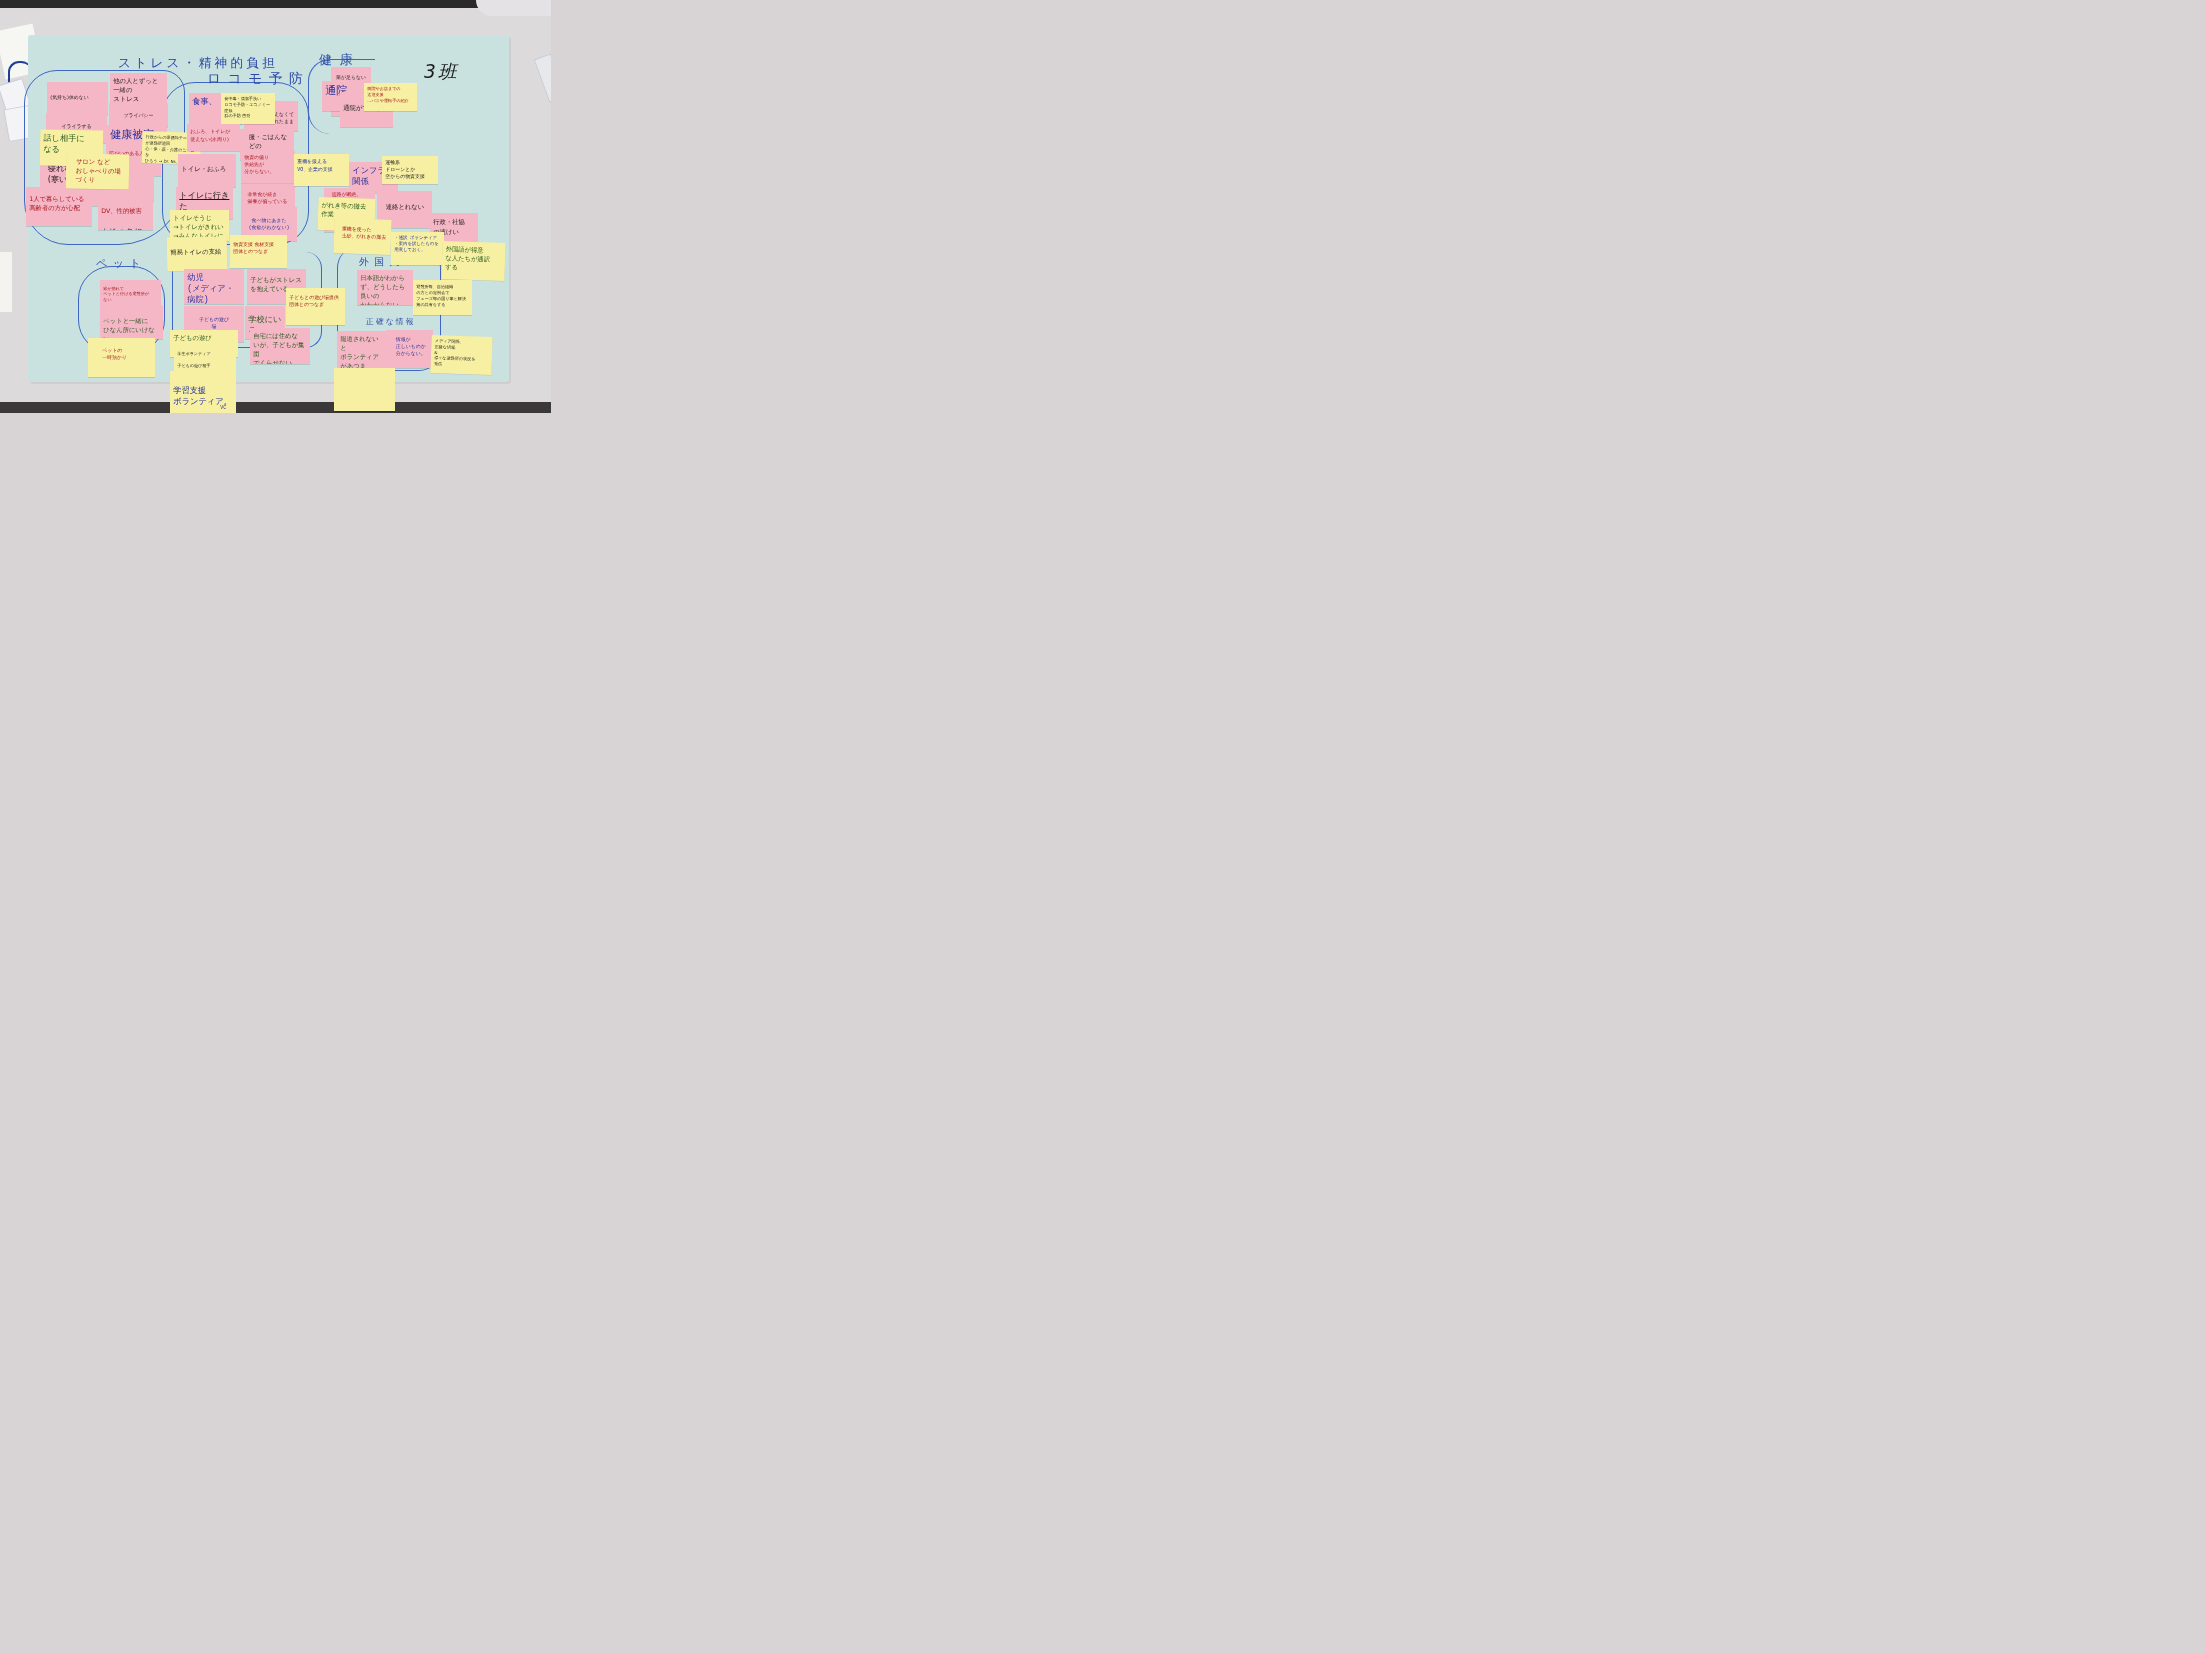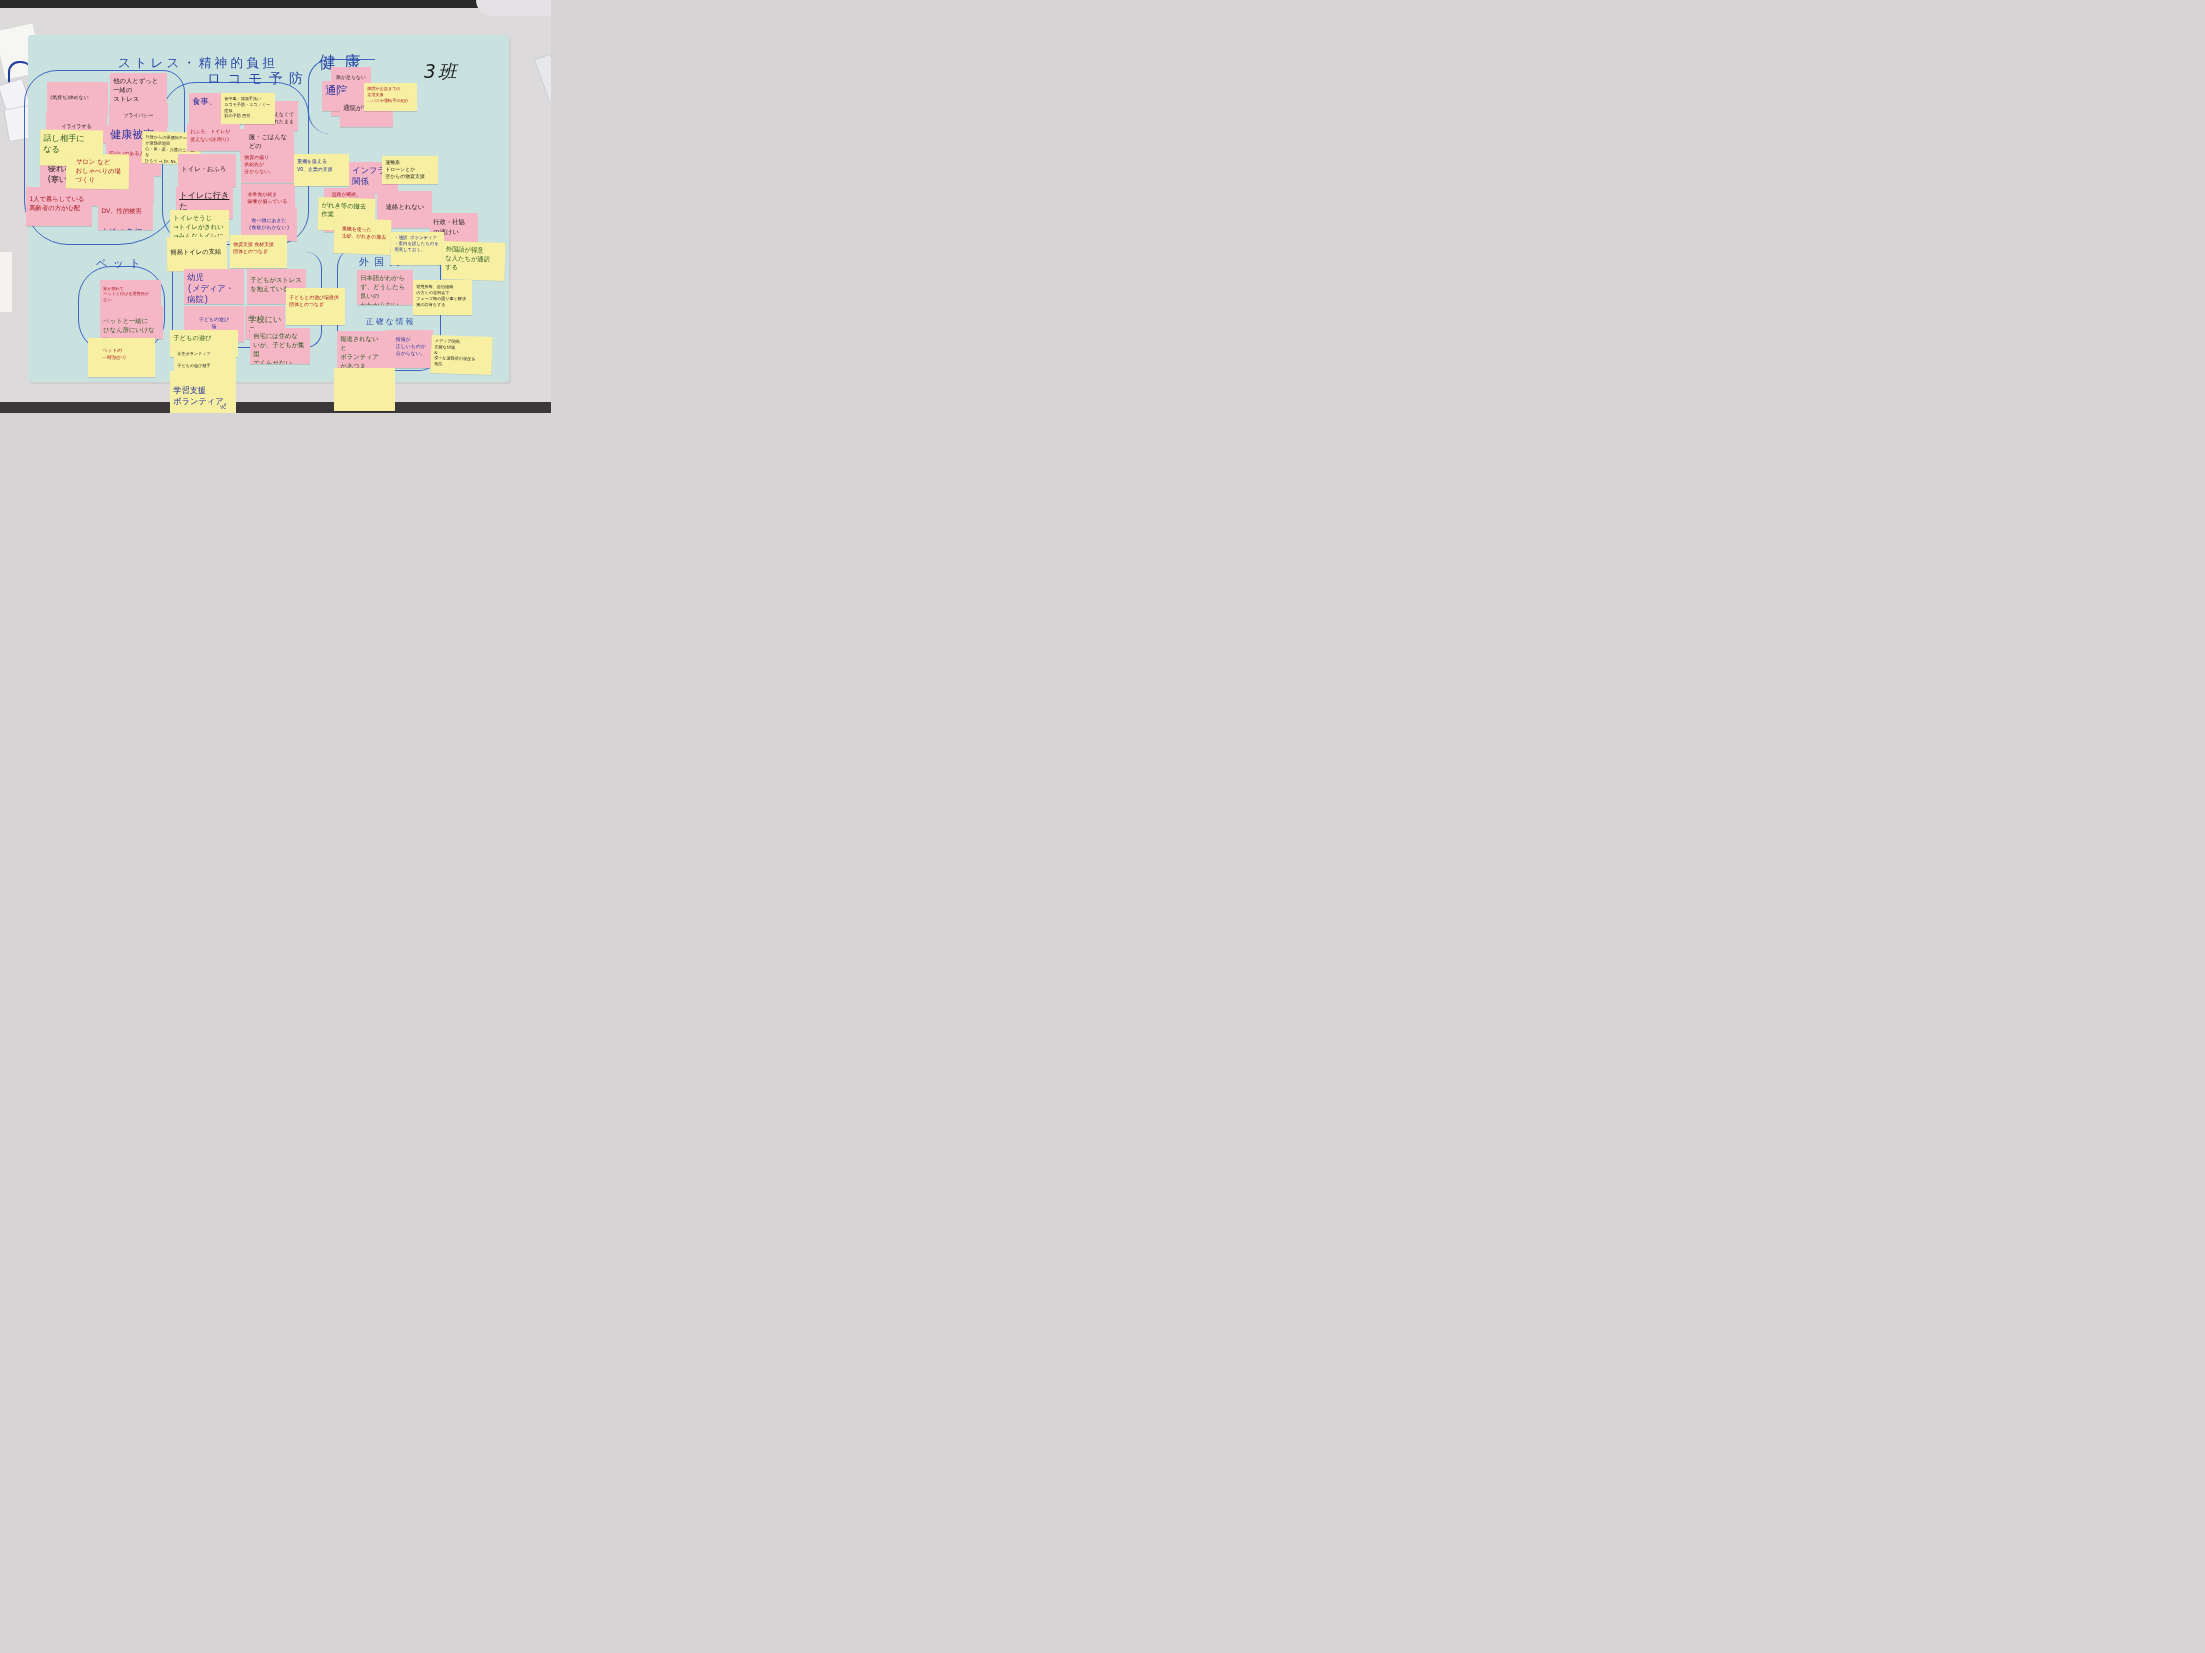--- a/index.html
+++ b/index.html
@@ -59,21 +59,21 @@
 
 <div class="ring" style="left:24px;top:70px;width:159px;height:173px;border-radius:33px 22px 66px 44px;"></div>
 <div class="ring" style="left:162px;top:82px;width:145px;height:161px;border-radius:33px;"></div>
 <div class="ring" style="left:308px;top:59px;width:66px;height:74px;border-right:none;border-bottom:none;border-radius:22px 0 0 22px;"></div>
 <div class="ring" style="left:78px;top:266px;width:85px;height:85px;border-radius:33px;"></div>
 <div class="ring" style="left:172px;top:252px;width:148px;height:95px;border-radius:16.4px;border-top:none;"></div>
 <div class="ring" style="left:337px;top:246px;width:102px;height:124px;border-radius:22px;border-top:none;"></div>
 
 <div class="heading" style="left:74px;top:55px;font-size:12.6px;margin-left:44px;">ストレス・精神的負担</div>
 <div class="heading" style="left:207px;top:70px;font-size:13.7px;letter-spacing:6.6px;">ロコモ予防</div>
-<div class="heading" style="left:319px;top:51px;font-size:17px;letter-spacing:7.7px;">健康</div>
+<div class="heading" style="left:319px;top:51px;font-size:13px;letter-spacing:7.7px;">健康</div>
 <div class="heading" style="left:96px;top:256px;font-size:11px;letter-spacing:5.5px;">ペット</div>
 <div class="heading" style="left:359px;top:256px;font-size:9.8px;letter-spacing:5.5px;">外国人</div>
 <div class="heading" style="left:366px;top:317px;font-size:7.7px;letter-spacing:2.2px;">正確な情報</div>
 <div class="group-label" style="left:424px;top:59px;font-style:italic;">3班</div>
 
 <div class="note pink c-black" style="left:47px;top:82px;width:61px;height:33px;padding-top:12px;">(気持ち)休めない</div>
 <div class="note pink c-black med" style="left:110px;top:73px;width:57px;height:32px;">他の人とずっと一緒の
 ストレス</div>
 <div class="note pink c-black center" style="left:46px;top:113px;width:61px;height:29.5px;padding-top:9.8px;">イライラする</div>
 <div class="note pink c-black center" style="left:109px;top:103px;width:59px;height:24px;padding-top:8.8px;">プライバシー</div>

